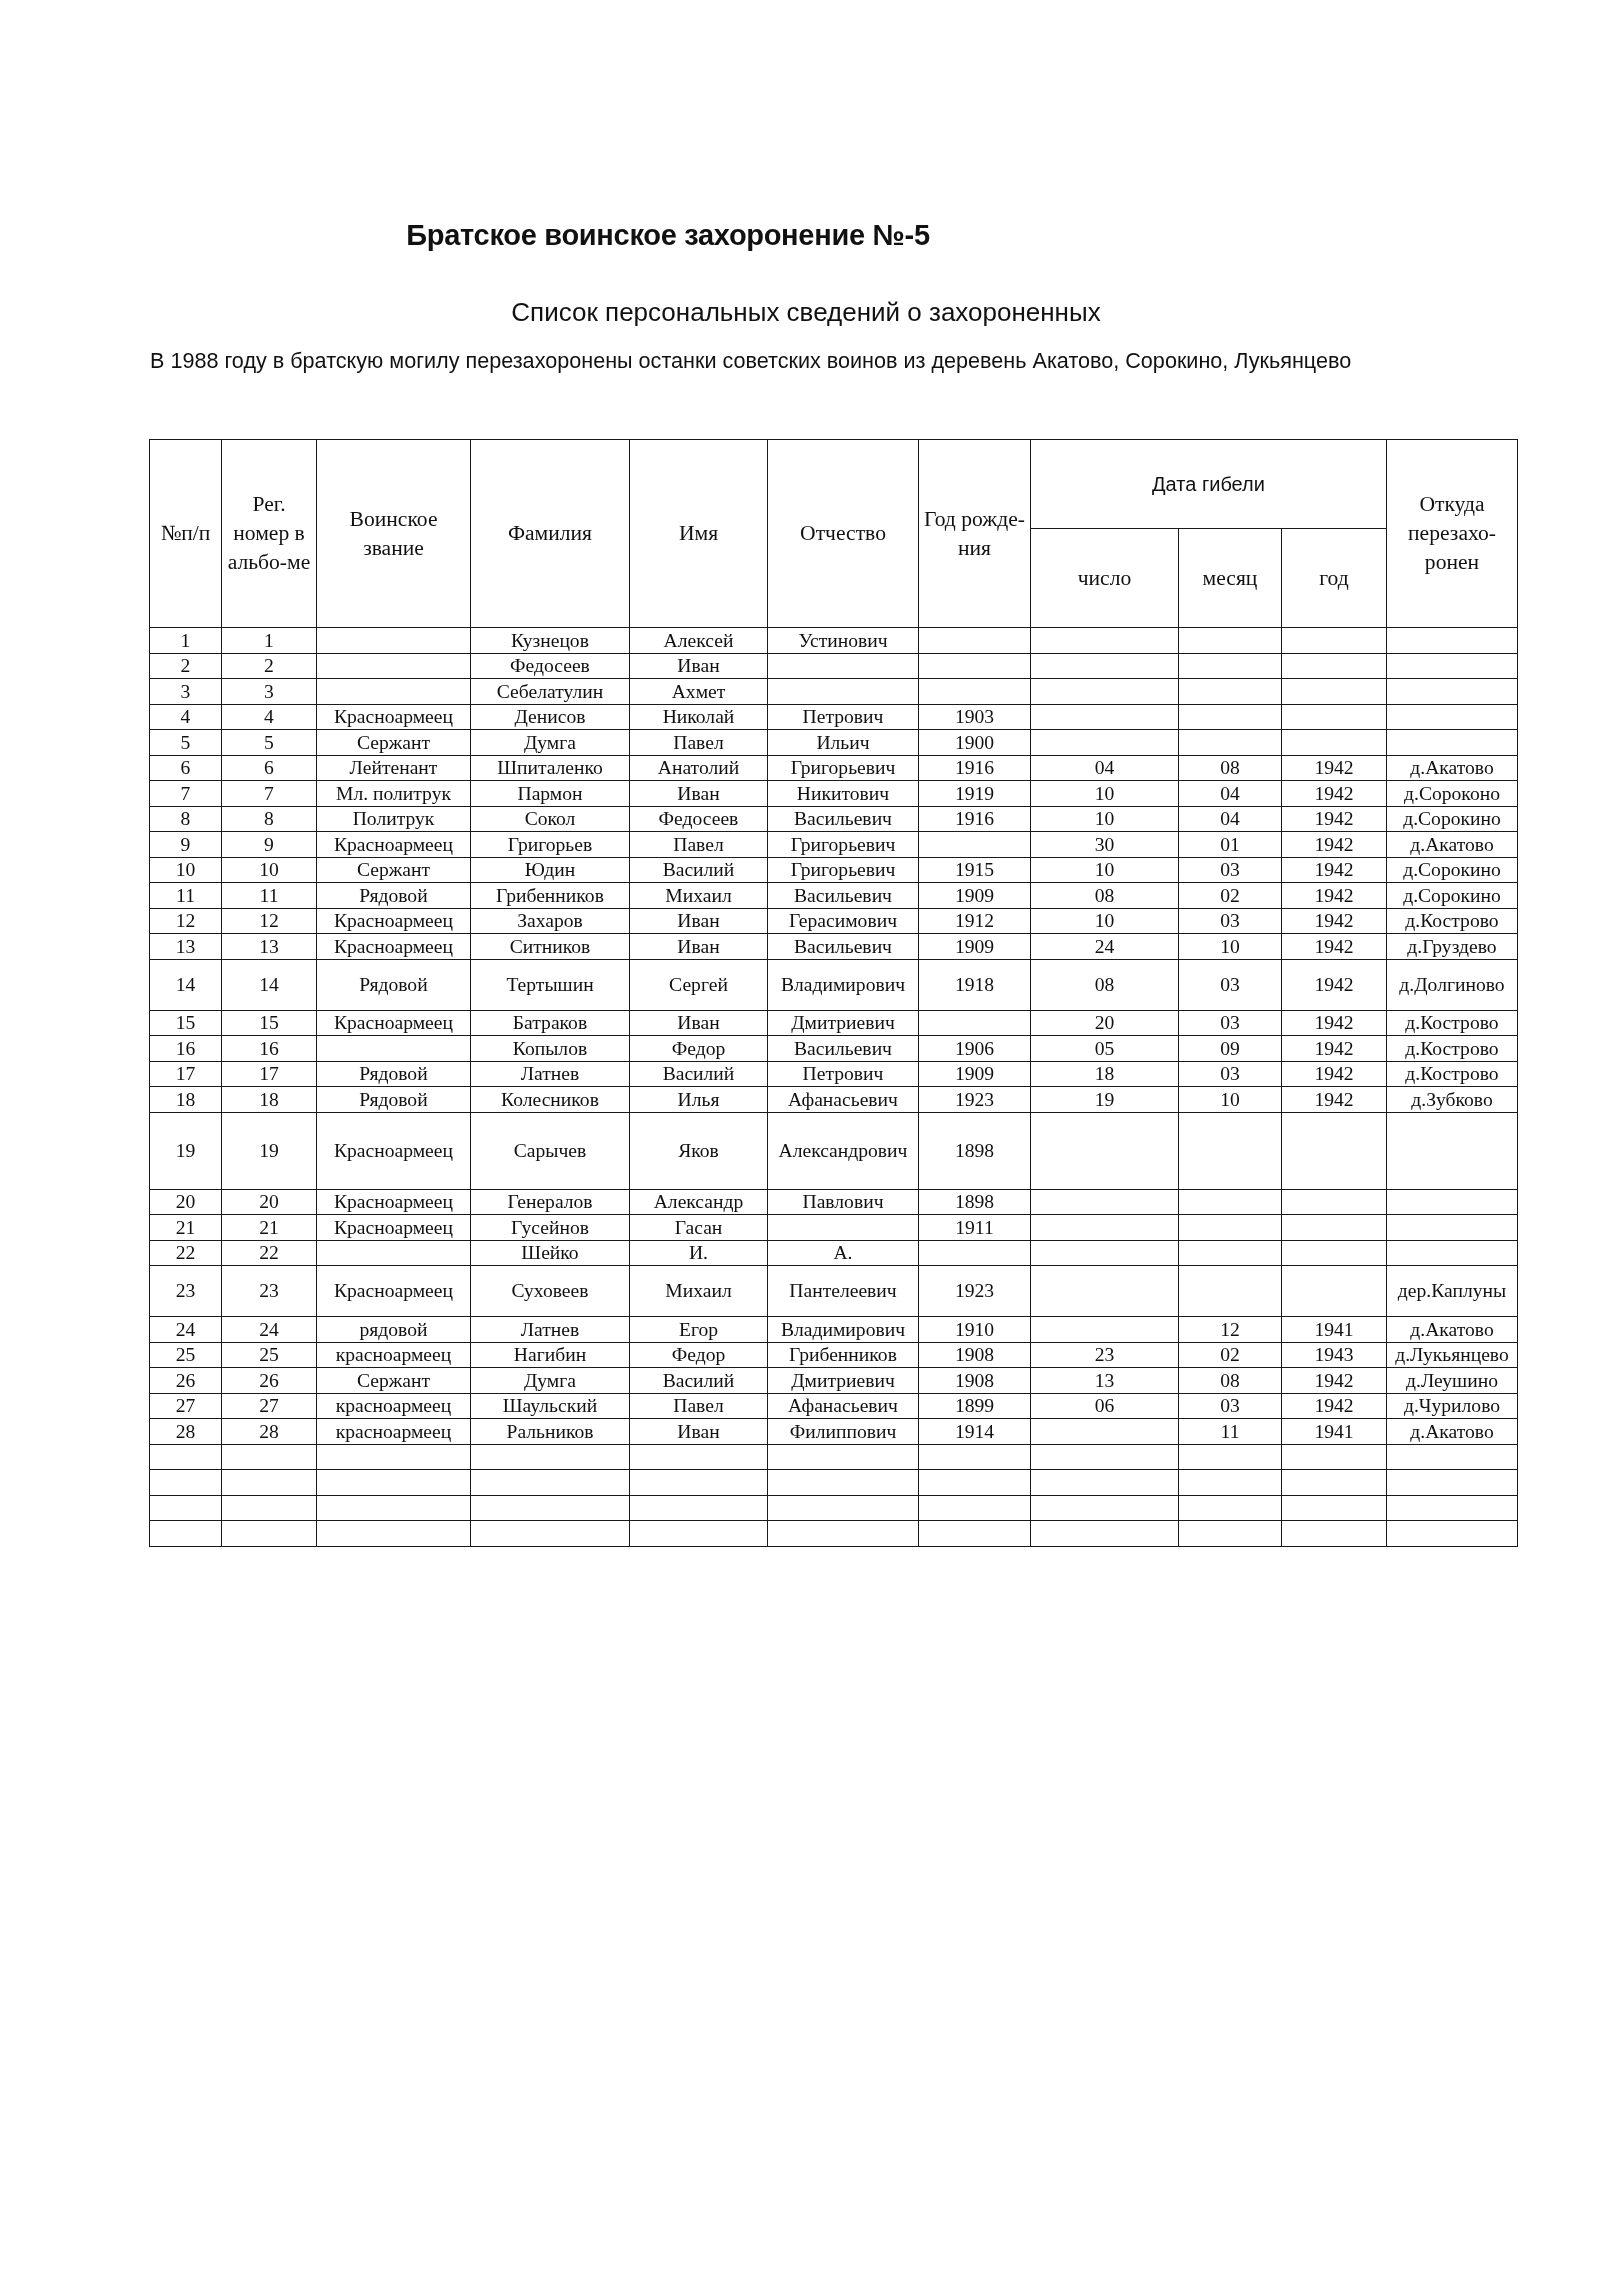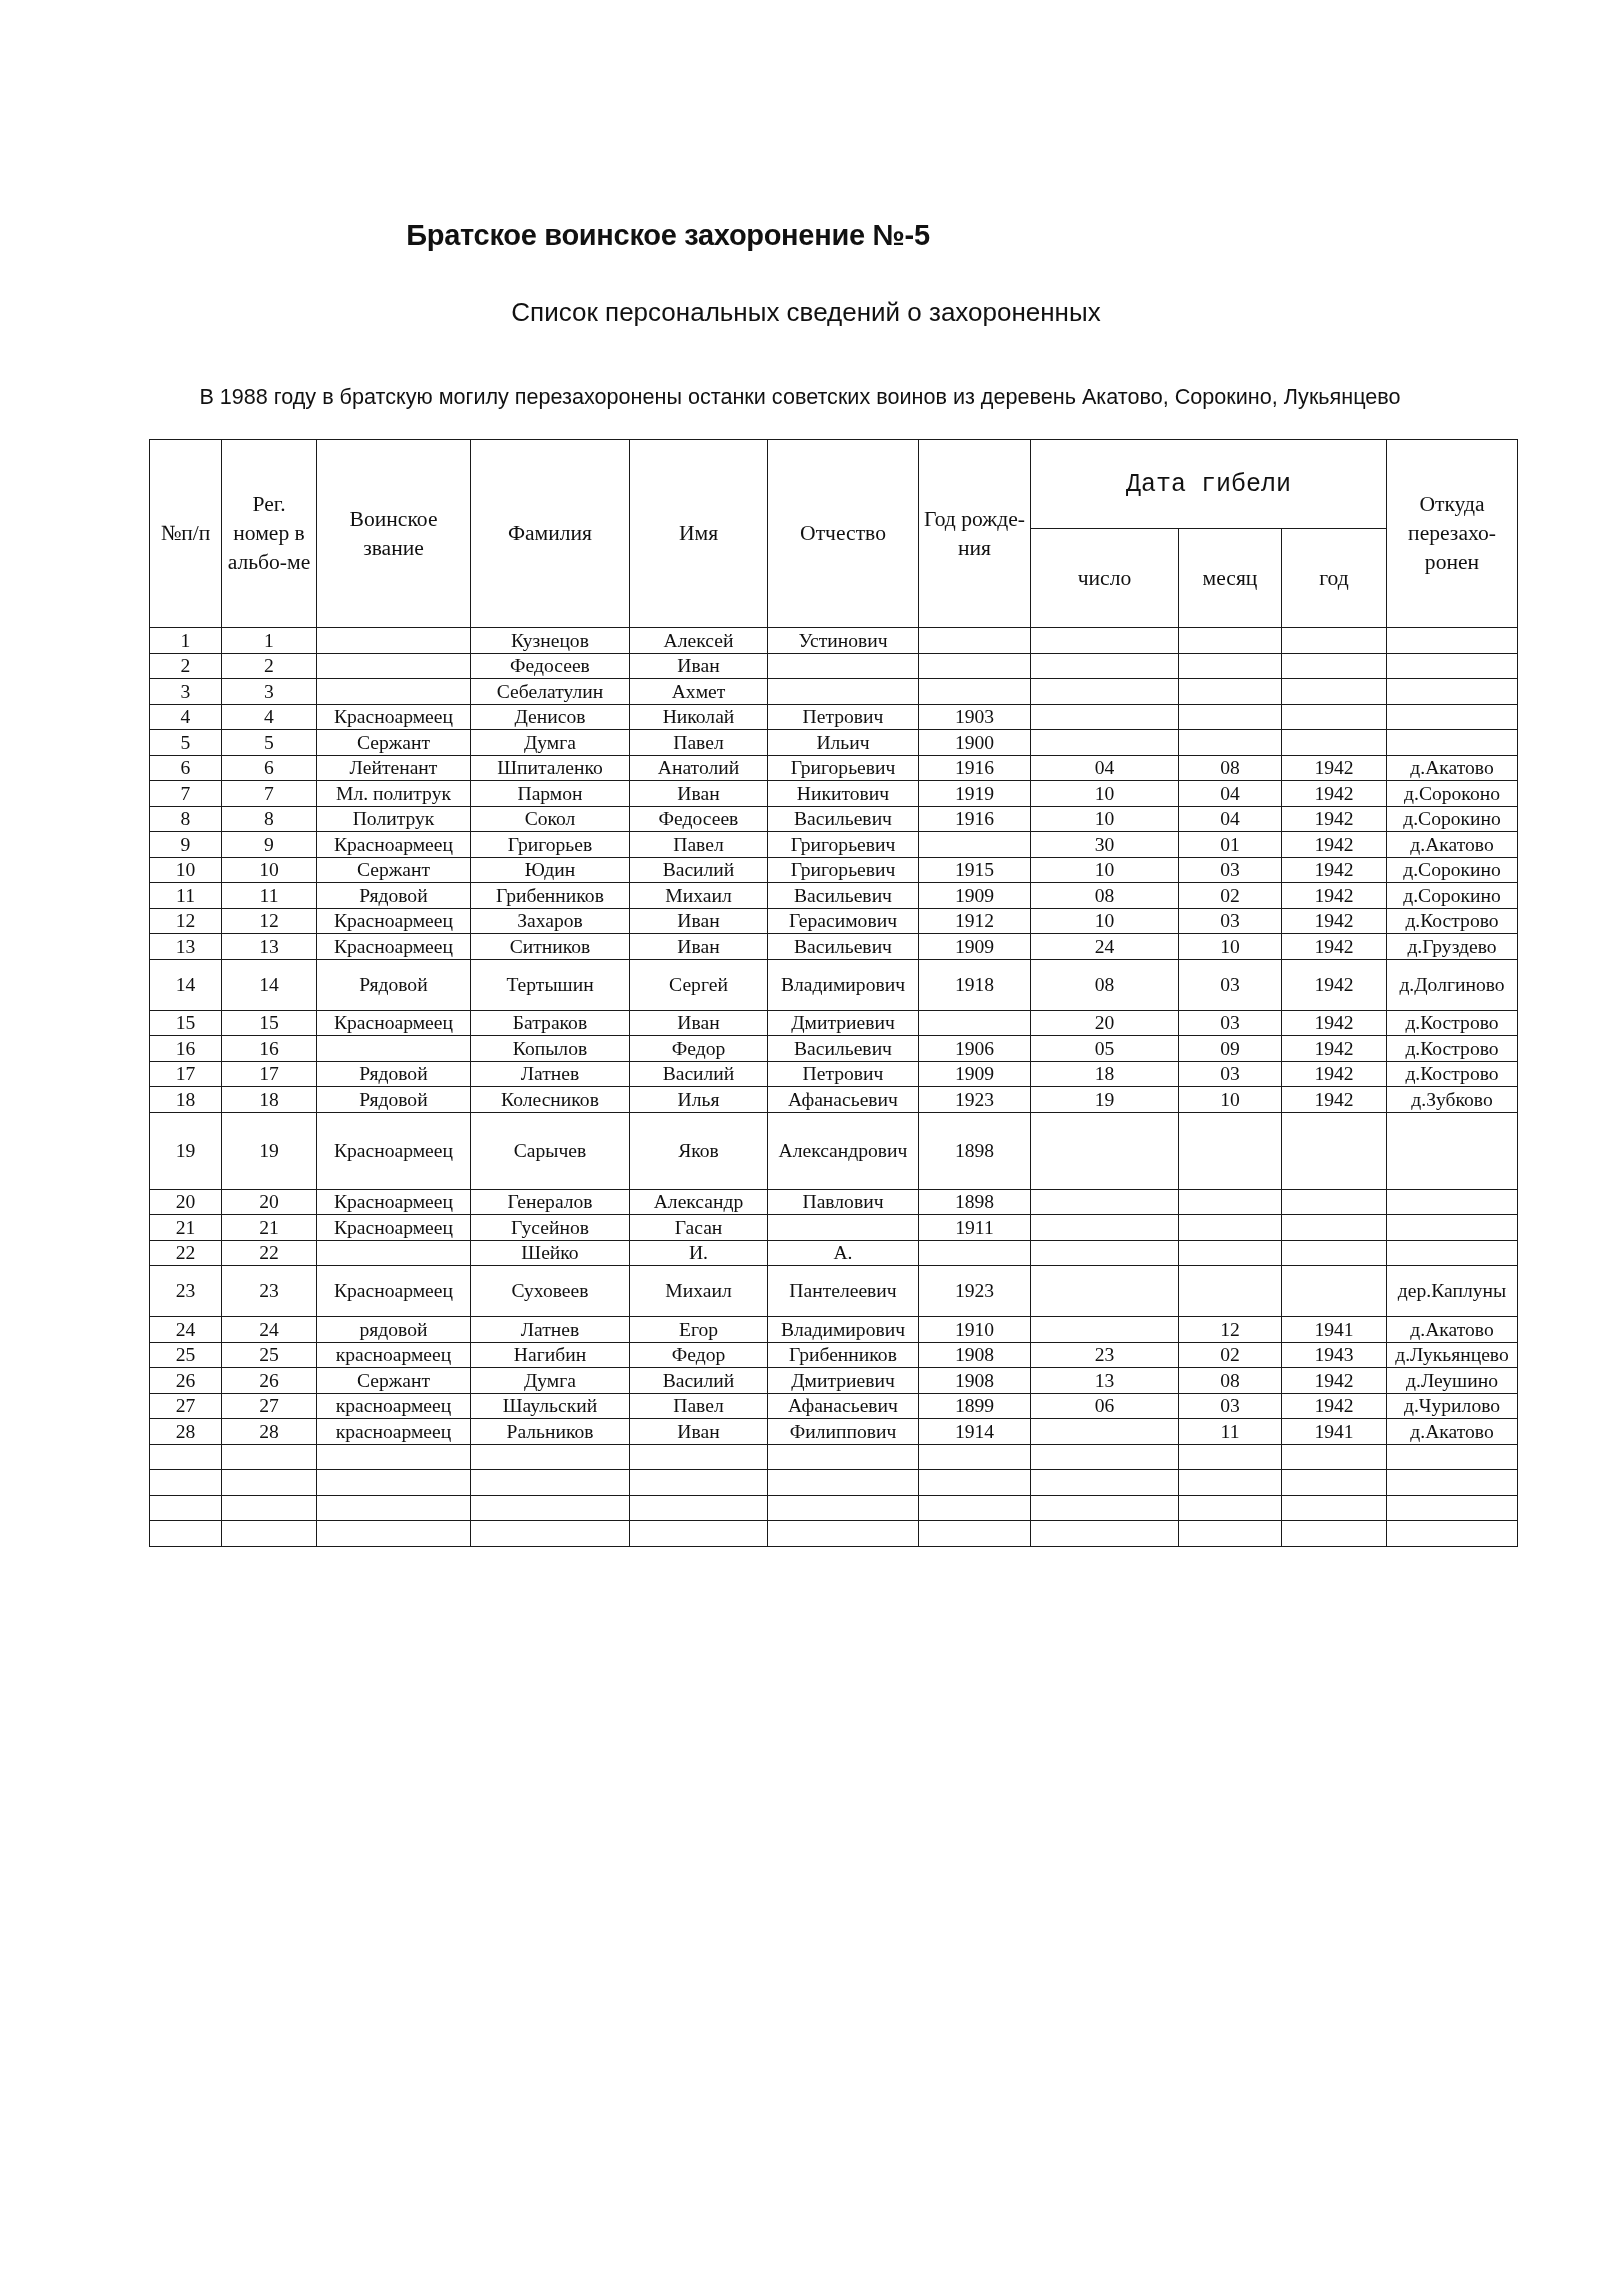--- a/index.html
+++ b/index.html
@@ -6,34 +6,34 @@
   body { width: 1612px; height: 2295px; position: relative; overflow: hidden; color: #111; }
   .title {
     position: absolute; left: 0; width: 1336px; top: 219px; text-align: center;
     font-family: "Liberation Sans", sans-serif; font-weight: bold; font-size: 29px; letter-spacing: -0.3px;
   }
   .subtitle {
     position: absolute; left: 0; width: 1612px; top: 297px; text-align: center;
     font-family: Liberation Sans, sans-serif; font-size: 26px;
   }
   .intro {
-    position: absolute; left: 150px; width: 1300px; top: 380px; text-align: center;
+    position: absolute; left: 150px; width: 1300px; top: 344px; 
     font-family: "Liberation Sans", sans-serif; font-size: 21.6px; line-height: 33px;
   }
   table.reg {
     position: absolute; left: 149px; top: 439px; width: 1301px;
     border-collapse: collapse; table-layout: fixed;
     font-family: "Liberation Serif", serif; font-size: 19.6px; color: #111;
   }
   table.reg td, table.reg th {
     border: 1.6px solid #1a1a1a; padding: 0 1.3px; text-align: center; vertical-align: middle;
     white-space: nowrap; overflow: hidden; font-weight: normal; line-height: 23.5px;
   }
   table.reg th { font-size: 21.6px; line-height: 29px; white-space: normal; }
-  table.reg th.sans { font-family: Liberation Mono, monospace; font-size: 25px; }
+  table.reg th.sans { font-family: Liberation Sans, sans-serif; font-size: 20px; }
   table.reg tr.hdr1 { height: 89px; }
   table.reg tr.hdr2 { height: 99px; }
   table.reg tr.r { height: 25.5px; }
   table.reg tr.r.tall2 { height: 51px; }
   table.reg tr.r.tall3 { height: 77px; }
   table.reg tr.r.blank { height: 25.5px; }
   col.c0 { width: 72px; } col.c1 { width: 95px; } col.c2 { width: 154px; }
   col.c3 { width: 159px; } col.c4 { width: 138px; } col.c5 { width: 151px; }
   col.c6 { width: 112px; } col.c7 { width: 148px; } col.c8 { width: 103px; }
   col.c9 { width: 105px; } col.c10 { width: 131px; }

